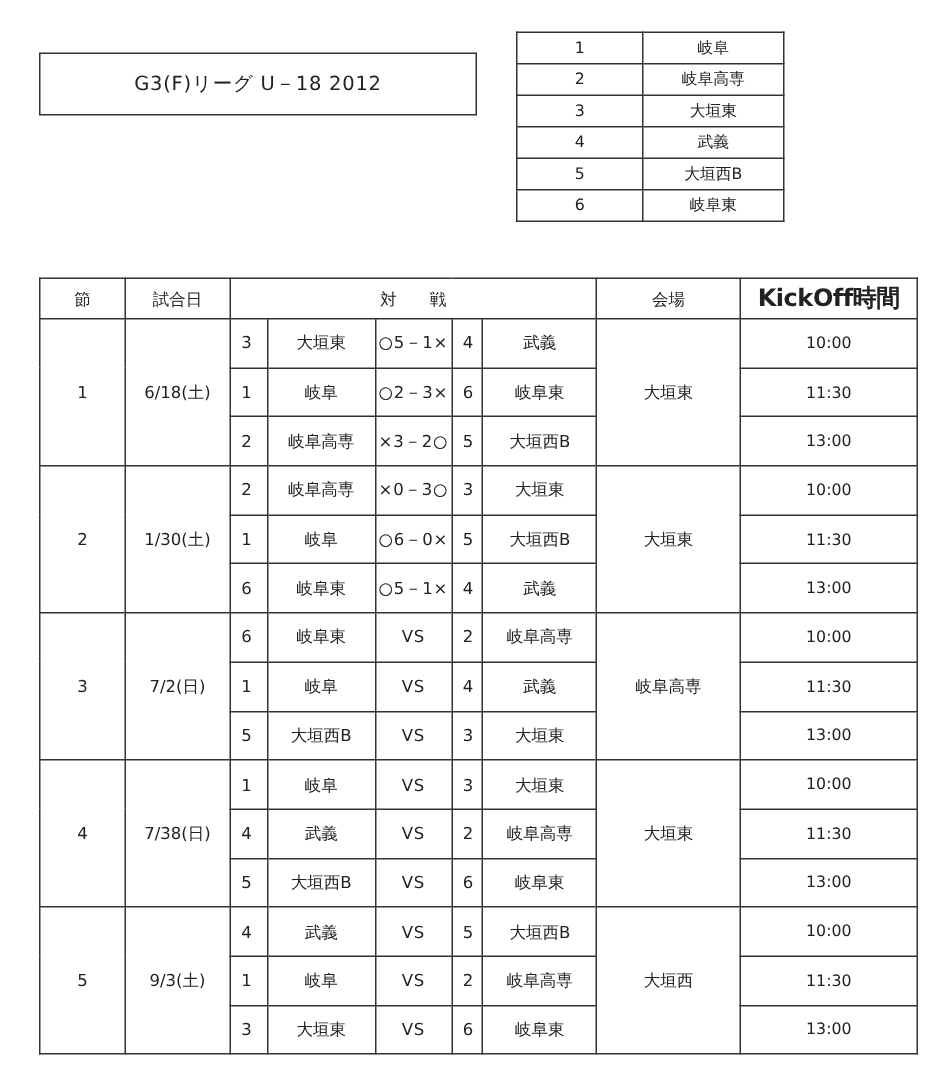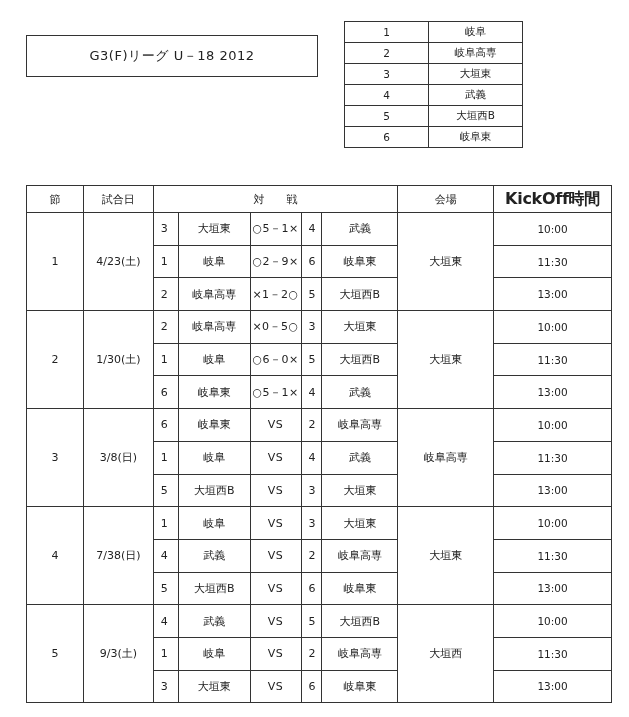--- a/index.html
+++ b/index.html
@@ -73,51 +73,51 @@
       <th>節</th>
       <th>試合日</th>
       <th colspan="5">対　　戦</th>
       <th>会場</th>
       <th class="kickoff-h">KickOff時間</th>
     </tr>
   </thead>
   <tbody id="sched-body">
       <tr class="grp">
         <td rowspan="3">1</td>
-        <td rowspan="3">4/23(土)</td>
+        <td rowspan="3">6/18(土)</td>
         <td class="tno">3</td>
         <td>大垣東</td>
         <td class="score">○5－1×</td>
         <td class="tno">4</td>
         <td>武義</td>
         <td rowspan="3">大垣東</td>
         <td class="time">10:00</td>
       </tr>
       <tr>
         <td class="tno">1</td>
         <td>岐阜</td>
-        <td class="score">○2－9×</td>
-        <td class="tno">6</td>
-        <td>岐阜東</td>
-        <td class="time">11:30</td>
-      </tr>
-      <tr>
-        <td class="tno">2</td>
-        <td>岐阜高専</td>
-        <td class="score">×1－2○</td>
+        <td class="score">○2－3×</td>
+        <td class="tno">6</td>
+        <td>岐阜東</td>
+        <td class="time">11:30</td>
+      </tr>
+      <tr>
+        <td class="tno">2</td>
+        <td>岐阜高専</td>
+        <td class="score">×3－2○</td>
         <td class="tno">5</td>
         <td>大垣西B</td>
         <td class="time">13:00</td>
       </tr>
       <tr class="grp">
         <td rowspan="3">2</td>
         <td rowspan="3">1/30(土)</td>
         <td class="tno">2</td>
         <td>岐阜高専</td>
-        <td class="score">×0－5○</td>
+        <td class="score">×0－3○</td>
         <td class="tno">3</td>
         <td>大垣東</td>
         <td rowspan="3">大垣東</td>
         <td class="time">10:00</td>
       </tr>
       <tr>
         <td class="tno">1</td>
         <td>岐阜</td>
         <td class="score">○6－0×</td>
         <td class="tno">5</td>
@@ -127,21 +127,21 @@
       <tr>
         <td class="tno">6</td>
         <td>岐阜東</td>
         <td class="score">○5－1×</td>
         <td class="tno">4</td>
         <td>武義</td>
         <td class="time">13:00</td>
       </tr>
       <tr class="grp">
         <td rowspan="3">3</td>
-        <td rowspan="3">3/8(日)</td>
+        <td rowspan="3">7/2(日)</td>
         <td class="tno">6</td>
         <td>岐阜東</td>
         <td class="score">VS</td>
         <td class="tno">2</td>
         <td>岐阜高専</td>
         <td rowspan="3">岐阜高専</td>
         <td class="time">10:00</td>
       </tr>
       <tr>
         <td class="tno">1</td>

